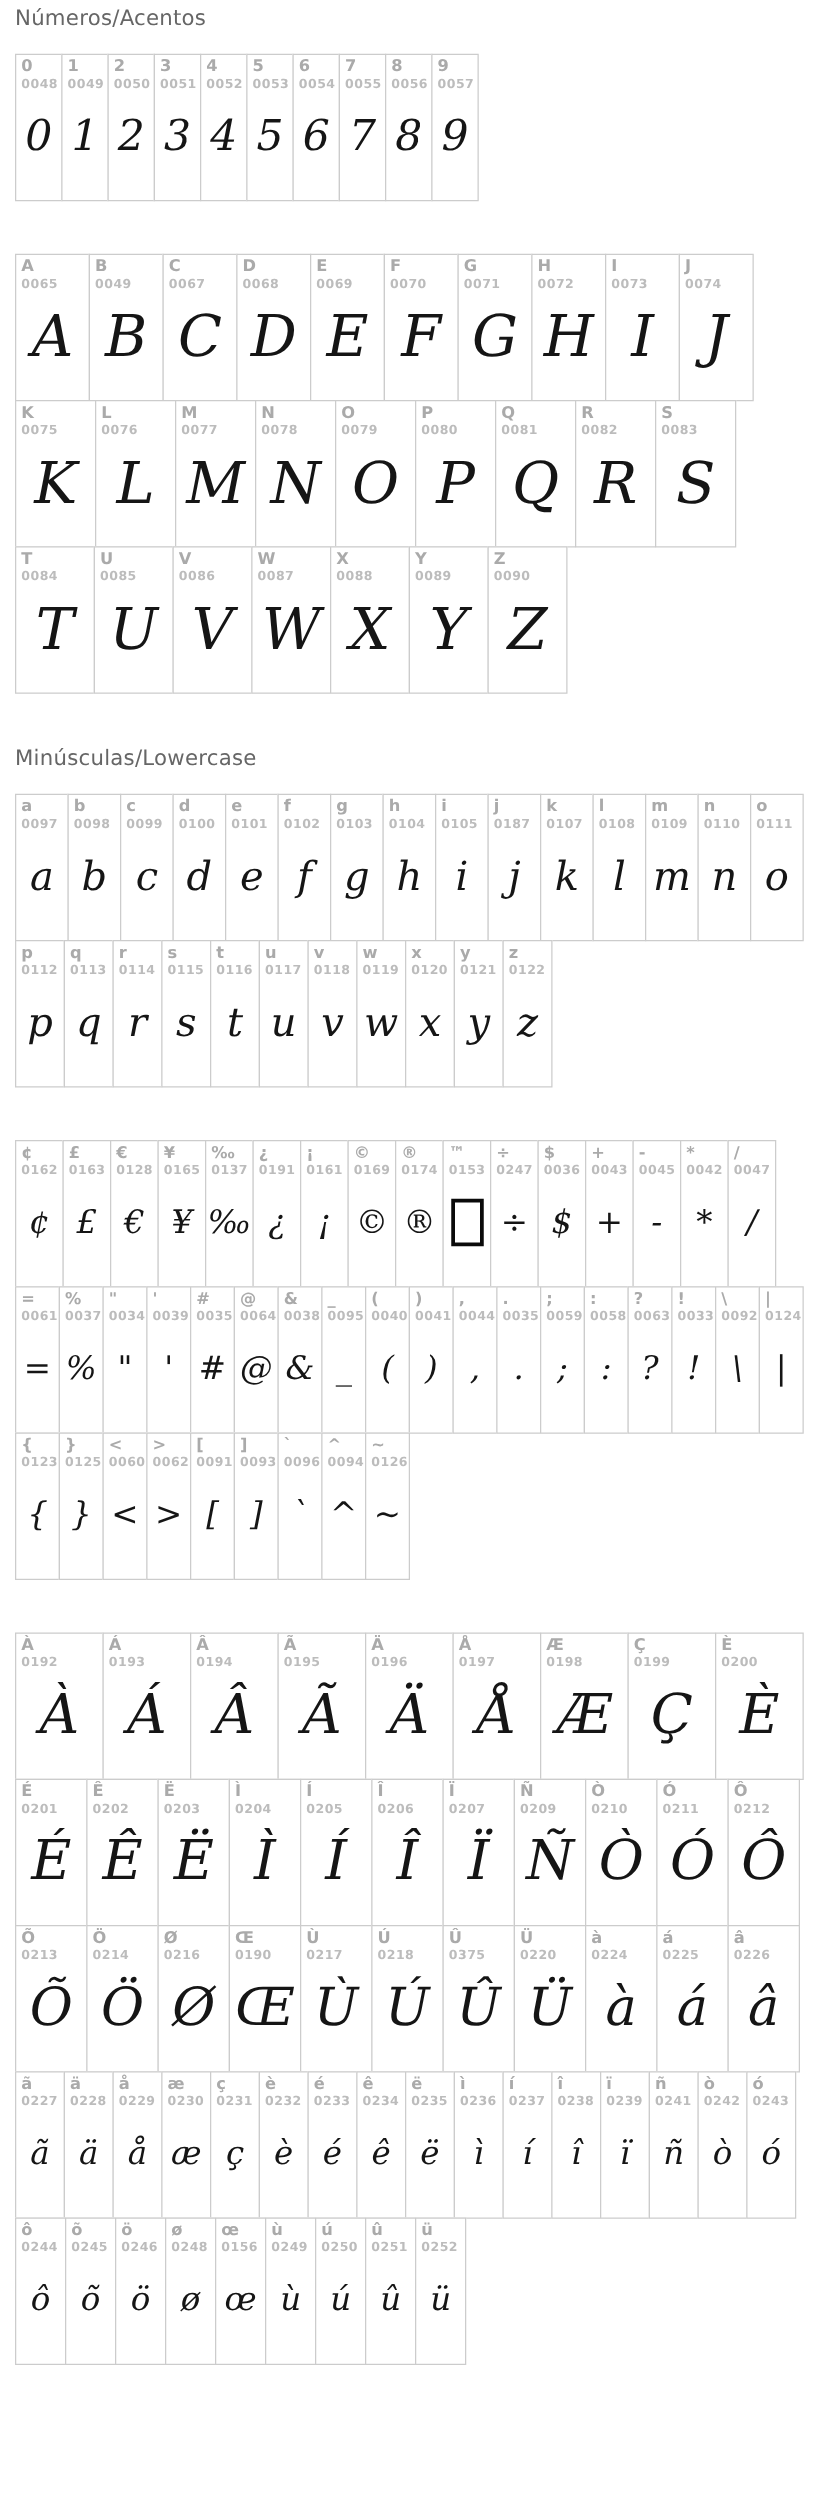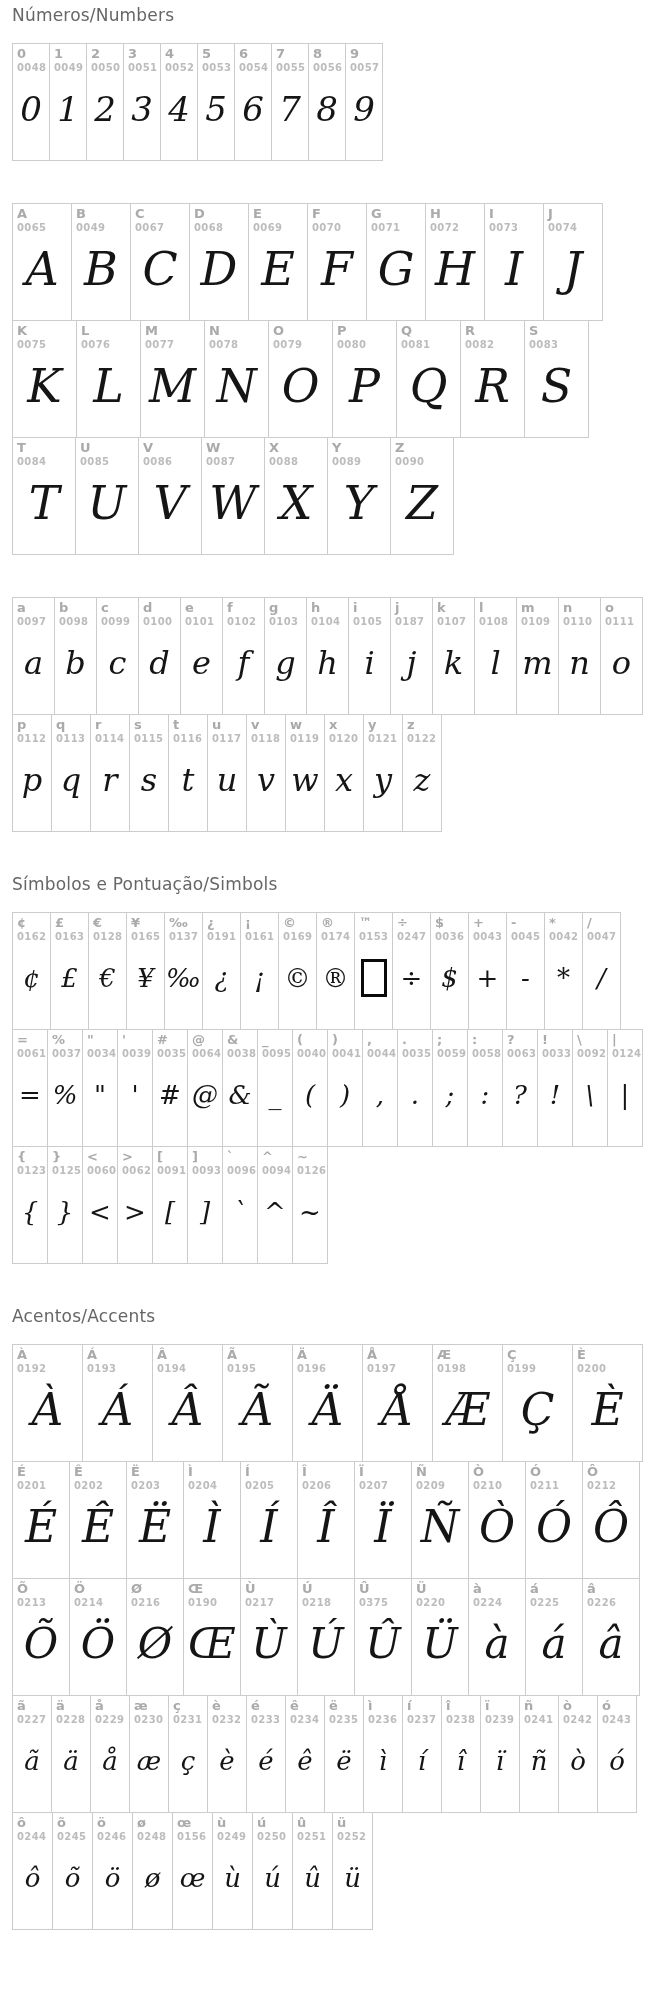--- a/index.html
+++ b/index.html
@@ -29,21 +29,21 @@
     padding-bottom:10px;white-space:nowrap;
   }
   .missing-box{width:20px;height:32px;border:3px solid #0a0a0a;display:inline-block;}
 </style>
 </head>
 <body>
 
 <div class="page">
   <div id="sections">
       <div class="section">
-        <h2 class="section-title">Números/Numbers</h2>
+        <h2 class="section-title">Números/Acentos</h2>
         <div class="rows">
           <div class="glyph-row">
             <div class="glyph-cell" style="width: 38px;">
               <div class="cell-label">
                 <span class="cell-char">0</span>
                 <span class="cell-code">0048</span>
               </div>
               <div class="cell-glyph" style="font-size: 34px;">0</div>
             </div>
             <div class="glyph-cell" style="width: 38px;">
@@ -298,20 +298,21 @@
               <div class="cell-label">
                 <span class="cell-char">Z</span>
                 <span class="cell-code">0090</span>
               </div>
               <div class="cell-glyph" style="font-size: 46px;">Z</div>
             </div>
           </div>
         </div>
       </div>
       <div class="section">
+        <h2 class="section-title">Minúsculas/Lowercase</h2>
         <div class="rows">
           <div class="glyph-row">
             <div class="glyph-cell" style="width: 43px;">
               <div class="cell-label">
                 <span class="cell-char">a</span>
                 <span class="cell-code">0097</span>
               </div>
               <div class="cell-glyph" style="font-size: 32px;">a</div>
             </div>
             <div class="glyph-cell" style="width: 43px;">
@@ -488,21 +489,20 @@
               <div class="cell-label">
                 <span class="cell-char">z</span>
                 <span class="cell-code">0122</span>
               </div>
               <div class="cell-glyph" style="font-size: 32px;">z</div>
             </div>
           </div>
         </div>
       </div>
       <div class="section">
-        <h2 class="section-title">Símbolos e Pontuação/Simbols</h2>
         <div class="rows">
           <div class="glyph-row">
             <div class="glyph-cell" style="width: 39px;">
               <div class="cell-label">
                 <span class="cell-char">¢</span>
                 <span class="cell-code">0162</span>
               </div>
               <div class="cell-glyph" style="font-size: 26px;">¢</div>
             </div>
             <div class="glyph-cell" style="width: 39px;">
@@ -802,21 +802,20 @@
               <div class="cell-label">
                 <span class="cell-char">~</span>
                 <span class="cell-code">0126</span>
               </div>
               <div class="cell-glyph" style="font-size: 26px;">~</div>
             </div>
           </div>
         </div>
       </div>
       <div class="section">
-        <h2 class="section-title">Acentos/Accents</h2>
         <div class="rows">
           <div class="glyph-row">
             <div class="glyph-cell" style="width: 71px;">
               <div class="cell-label">
                 <span class="cell-char">À</span>
                 <span class="cell-code">0192</span>
               </div>
               <div class="cell-glyph" style="font-size: 44px;">À</div>
             </div>
             <div class="glyph-cell" style="width: 71px;">

